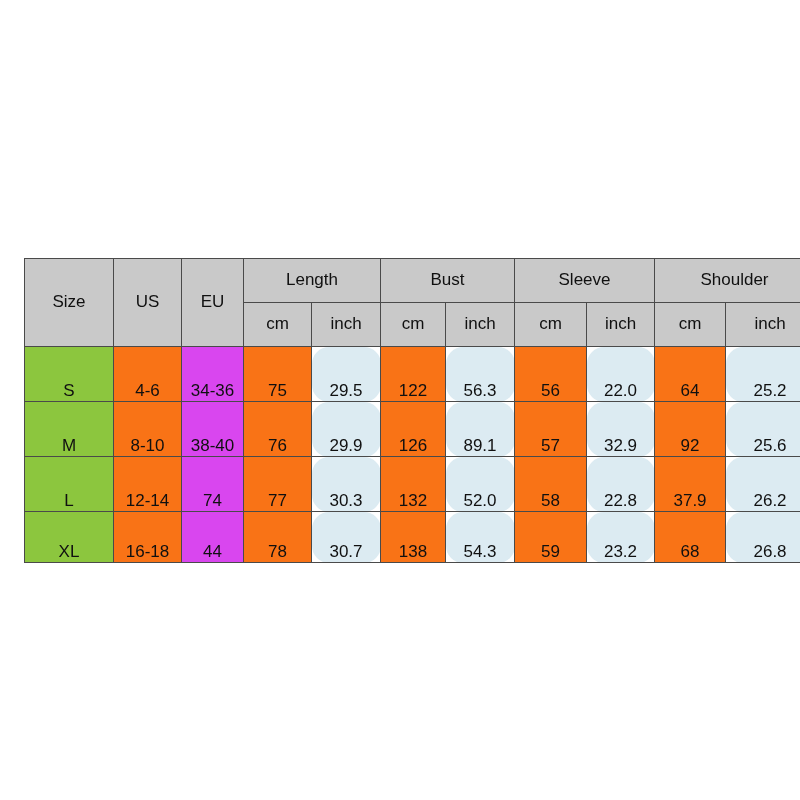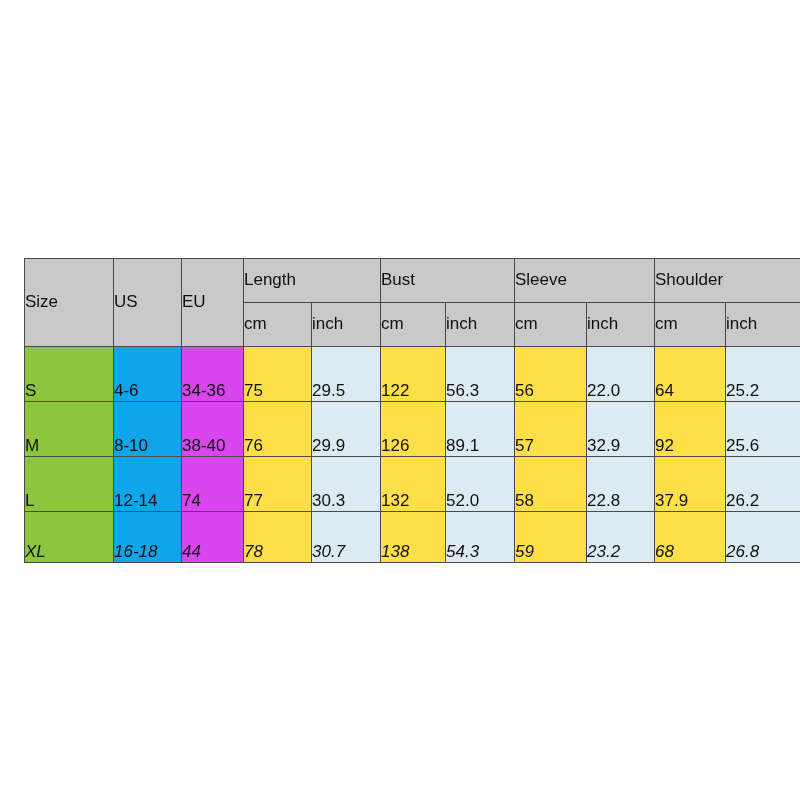--- a/index.html
+++ b/index.html
@@ -27,21 +27,21 @@
   table.size-chart {
     border-collapse: collapse;
     table-layout: fixed;
     width: 790px;
     background: #ffffff;
   }
 
   table.size-chart td,
   table.size-chart th {
     border: 1px solid #4a4a4a;
-    text-align: left;
+    text-align: center;
     font-weight: normal;
     color: #101010;
     font-size: 17px;
     padding: 0;
     line-height: 1.1;
   }
 
   
   .hdr {
     background: #c9c9c9;
@@ -69,28 +69,27 @@
   tbody td {
     vertical-align: bottom;
     padding-bottom: 5px;
     height: 54px;
   }
   tbody tr:last-child {
     height: 50px;
   }
   tbody tr:last-child td {
     height: 50px;
-    font-style: italic;
   }
 
   .c-size  { background: #8cc63e; }
-  .c-us    { background: #0ea5e9; margin-top: 40px; }
+  .c-us    { background: #f97316; margin-top: 40px; }
   .c-eu    { background: #d946ef; }
-  .c-cm    { background: #fde047; }
-  .c-inch  { background: #dcebf2; }
+  .c-cm    { background: #f97316; }
+  .c-inch  { background: #dcebf2; border-radius: 17px; }
 
   
   col.w-size  { width: 89px; }
   col.w-us    { width: 68px; }
   col.w-eu    { width: 62px; }
   col.w-cm1   { width: 68px; }
   col.w-in1   { width: 69px; }
   col.w-cm2   { width: 65px; }
   col.w-in2   { width: 69px; }
   col.w-cm3   { width: 72px; }

